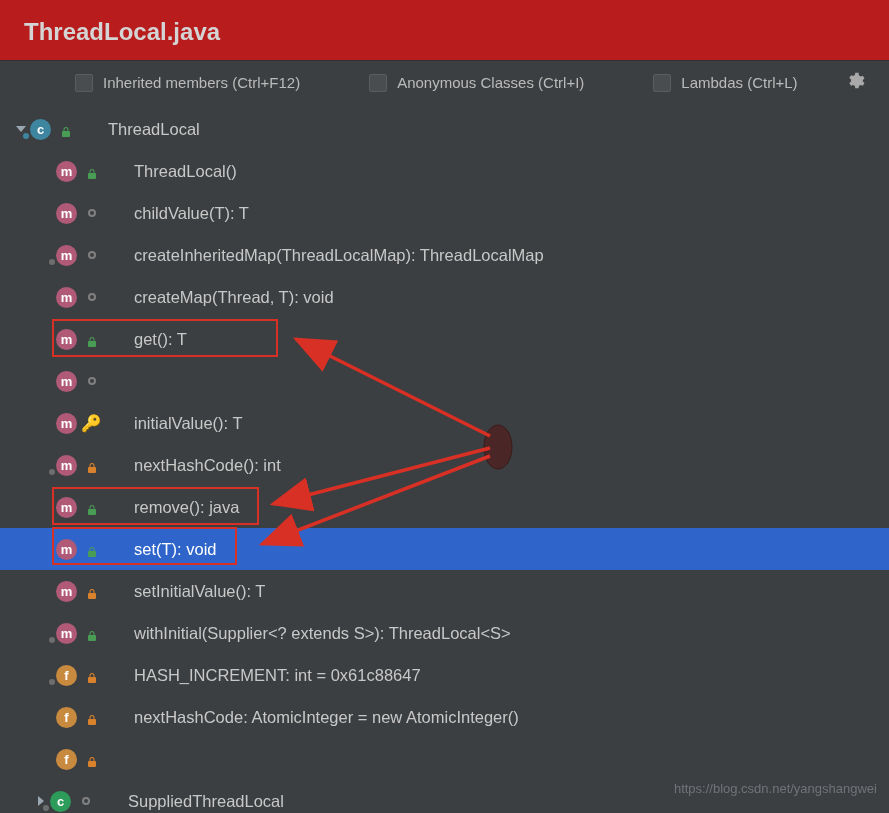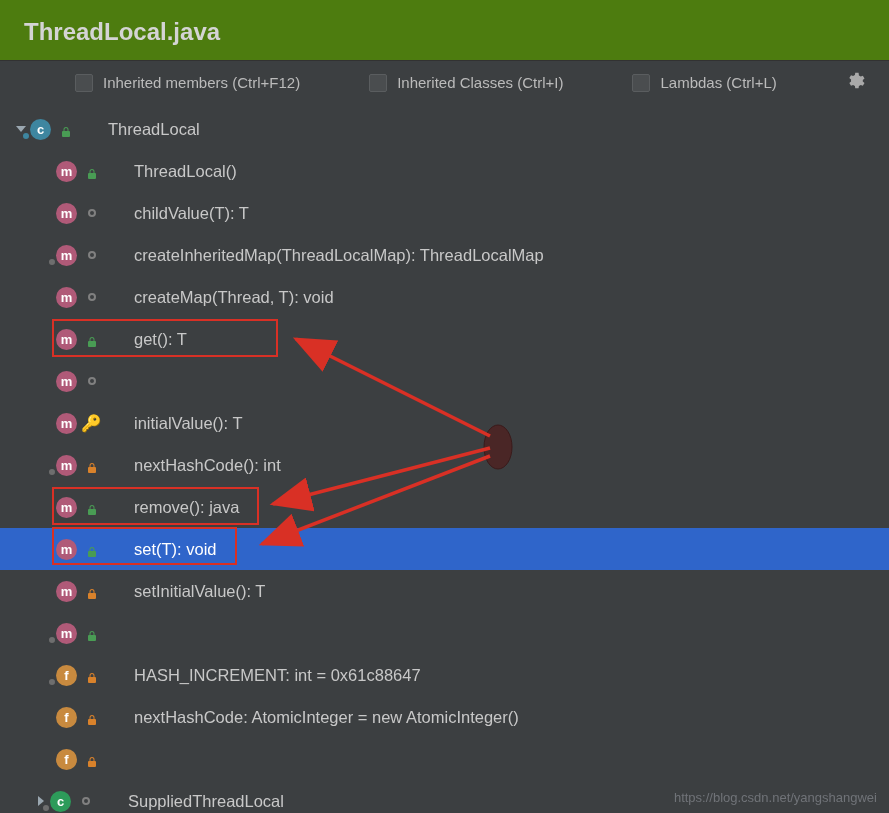--- a/index.html
+++ b/index.html
@@ -7,21 +7,21 @@
     width: 889px;
     height: 813px;
     background: #3c3f41;
     font-family: "Segoe UI", Arial, sans-serif;
     color: #bbbbbb;
     overflow: hidden;
     position: relative;
   }
   .title-bar {
     padding: 18px 24px 14px 24px;
-    background: #4d7c0f;
+    background: #b91c1c;
     border-bottom: 1px solid #323232;
   }
   .title-bar h1 {
     font-size: 24px;
     font-weight: 700;
     color: #d4d4d4;
   }
   .filter-bar {
     display: flex;
     align-items: center;
@@ -122,40 +122,40 @@
   }
   .arrow-svg {
     position: absolute;
     left: 0; top: 0;
     width: 889px; height: 813px;
     pointer-events: none;
   }
   .watermark {
     position: absolute;
     right: 12px;
-    bottom: 8px;
+    bottom: 17px;
     font-size: 13px;
     color: #707378;
   }
 </style>
 </head>
 <body>
 
 <div class="title-bar">
   <h1>ThreadLocal.java</h1>
 </div>
 
 <div class="filter-bar">
   <div class="filter-item">
     <span class="checkbox"></span>
     <span>Inherited members (Ctrl+F12)</span>
   </div>
   <div class="filter-item">
     <span class="checkbox"></span>
-    <span>Inherited Classes (Ctrl+I)</span>
+    <span>Anonymous Classes (Ctrl+I)</span>
   </div>
   <div class="filter-item">
     <span class="checkbox"></span>
     <span>Lambdas (Ctrl+L)</span>
   </div>
   <div class="filter-spacer"></div>
   <span class="gear-icon">
     <svg viewBox="0 0 24 24">
         <path d="M12 8a4 4 0 100 8 4 4 0 000-8zm9.4 4a7.7 7.7 0 00-.1-1.3l2.1-1.6-2-3.5-2.5 1a7.6 7.6 0 00-2.2-1.3L16.3 2h-4l-.4 2.7a7.6 7.6 0 00-2.2 1.3l-2.5-1-2 3.5 2.1 1.6a7.7 7.7 0 000 2.6l-2.1 1.6 2 3.5 2.5-1a7.6 7.6 0 002.2 1.3l.4 2.7h4l.4-2.7a7.6 7.6 0 002.2-1.3l2.5 1 2-3.5-2.1-1.6c.1-.4.1-.9.1-1.3z"></path>
       </svg>
@@ -277,20 +277,21 @@
       <span class="label">setInitialValue(): T</span>
     </div>
     <div class="tree-row indent-2">
       <span class="icon-wrap">
         <span class="icon-circle ic-method">m</span>
         <span class="overlay-dot"></span>
       </span>
       <span class="lock-green"><svg viewBox="0 0 24 24" width="12" height="12">
           <path d="M12 2a5 5 0 00-5 5v3H6a2 2 0 00-2 2v8a2 2 0 002 2h12a2 2 0 002-2v-8a2 2 0 00-2-2h-1V7a5 5 0 00-5-5zm-3 8V7a3 3 0 116 0v3H9z"></path>
         </svg></span>
+      <span class="label">withInitial(Supplier&lt;? extends S&gt;): ThreadLocal&lt;S&gt;</span>
     </div>
     <div class="tree-row indent-2">
       <span class="icon-wrap">
         <span class="icon-circle ic-field">f</span>
         <span class="overlay-dot"></span>
       </span>
       <span class="lock-orange"><svg viewBox="0 0 24 24" width="12" height="12">
           <path d="M12 2a5 5 0 00-5 5v3H6a2 2 0 00-2 2v8a2 2 0 002 2h12a2 2 0 002-2v-8a2 2 0 00-2-2h-1V7a5 5 0 00-5-5zm-3 8V7a3 3 0 116 0v3H9z"></path>
         </svg></span>
       <span class="label">HASH_INCREMENT: int = 0x61c88647</span>

